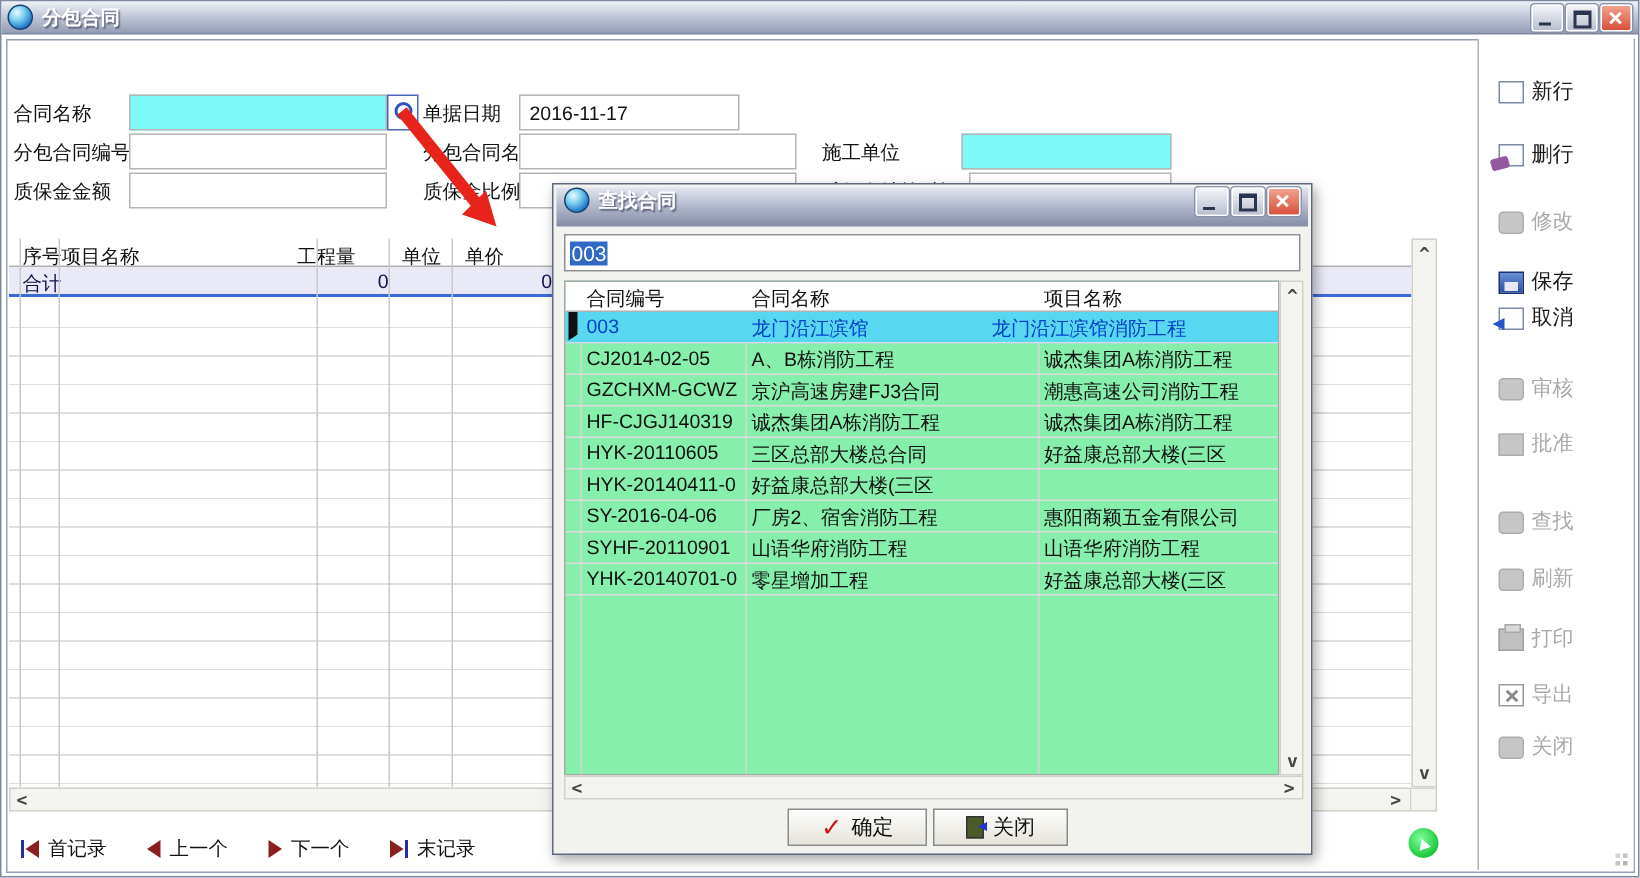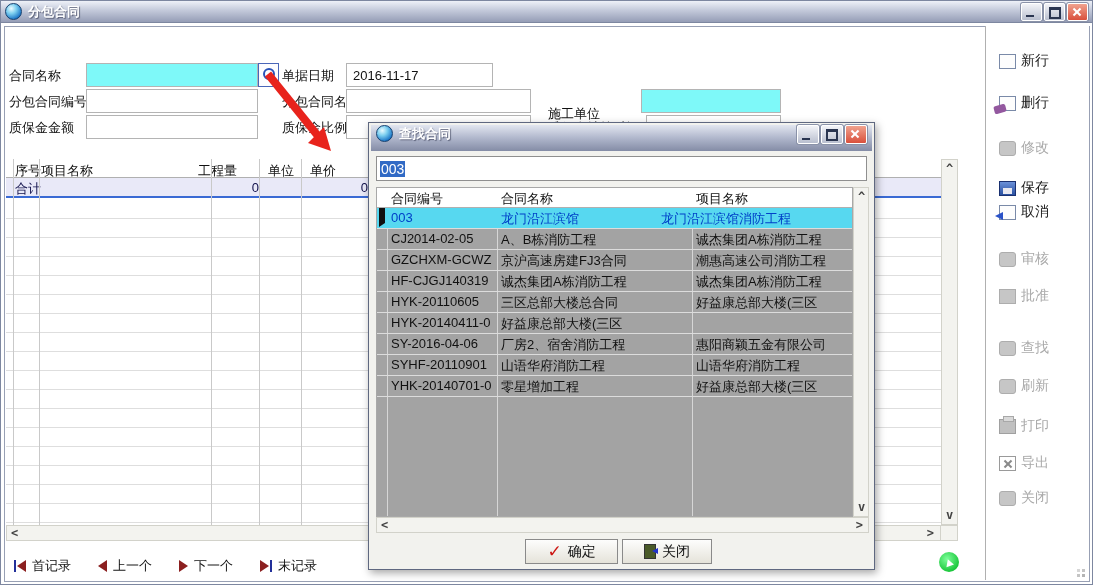--- a/index.html
+++ b/index.html
@@ -85,21 +85,21 @@
   
   .dialog{position:absolute;left:368px;top:122px;width:507px;height:448px;z-index:40;box-sizing:border-box;
     background:#f2f2ee;border:1px solid #5f6880;box-shadow:2px 3px 8px rgba(0,0,0,.35)}
   .dlg-titlebar{position:absolute;left:2px;top:2px;width:501px;height:26px;box-sizing:border-box;
     background:linear-gradient(180deg,#e2e6f0 0%,#b0b7cc 50%,#848ca6 100%);
     display:flex;align-items:flex-start;padding:0 5px}
   .dlg-titlebar .winbtn{width:20px;height:17px}
   .dlg-search{position:absolute;left:7px;top:33px;width:491px;height:25px;background:#fff;border:1px solid #8f8f8f;
     box-sizing:border-box;display:flex;align-items:center;padding:2px 3px;font-size:14px;cursor:text}
   .hl{background:var(--text_highlight,#316ac5);color:#fff;padding:0 1px}
-  .dlg-table{position:absolute;left:7px;top:64px;width:477px;height:330px;background:#a3a3a3;border:1px solid #a8a8a8;
+  .dlg-table{position:absolute;left:7px;top:64px;width:477px;height:330px;background:#86efac;border:1px solid #a8a8a8;
     box-sizing:border-box;overflow:hidden}
   .dvline{position:absolute;top:0;width:1px;height:330px;background:#d6d6d6;z-index:1}
   .dhdr{display:flex;height:19px;border-bottom:1px solid #b0b0b0;position:relative;z-index:2;background:#fff}
   .hc,.dcell{box-sizing:border-box;padding:2px 4px;white-space:nowrap;overflow:hidden;flex:none}
   .w-sel{width:10px;padding:0}
   .w-c1{width:110px}
   .w-c2{width:195px}
   .w-c3{width:160px}
   .drow{display:flex;height:20px;border-bottom:1px solid #dcdcdc;position:relative;z-index:2;cursor:pointer}
   .drow.selected{background:var(--selection_bg,#57d8f0);color:var(--selection_text,#0041c8)}
@@ -135,21 +135,21 @@
     <span class="mag-circle"></span>
     <span class="mag-handle"></span>
   </div>
   <span class="flabel" style="left:281px;top:66px">单据日期</span>
   <div class="field" style="left:345px;top:62px;width:147px">2016-11-17</div>
 
   <span class="flabel" style="left:8px;top:92px">分包合同编号</span>
   <div class="field" style="left:85px;top:88px;width:172px"></div>
   <span class="flabel" style="left:281px;top:92px">分包合同名称</span>
   <div class="field" style="left:345px;top:88px;width:185px"></div>
-  <span class="flabel" style="left:547px;top:104px">施工单位</span>
+  <span class="flabel" style="left:547px;top:92px">施工单位</span>
   <div class="field cyan" style="left:640px;top:88px;width:140px"></div>
 
   <span class="flabel" style="left:8px;top:118px">质保金金额</span>
   <div class="field" style="left:85px;top:114px;width:172px"></div>
   <span class="flabel" style="left:281px;top:118px">质保金比例</span>
   <div class="field" style="left:345px;top:114px;width:185px"></div>
   <span class="flabel" style="left:532px;top:118px">%</span>
   <span class="flabel" style="left:547px;top:118px">质保金结算时间</span>
   <div class="field" style="left:645px;top:114px;width:135px"></div>
 

